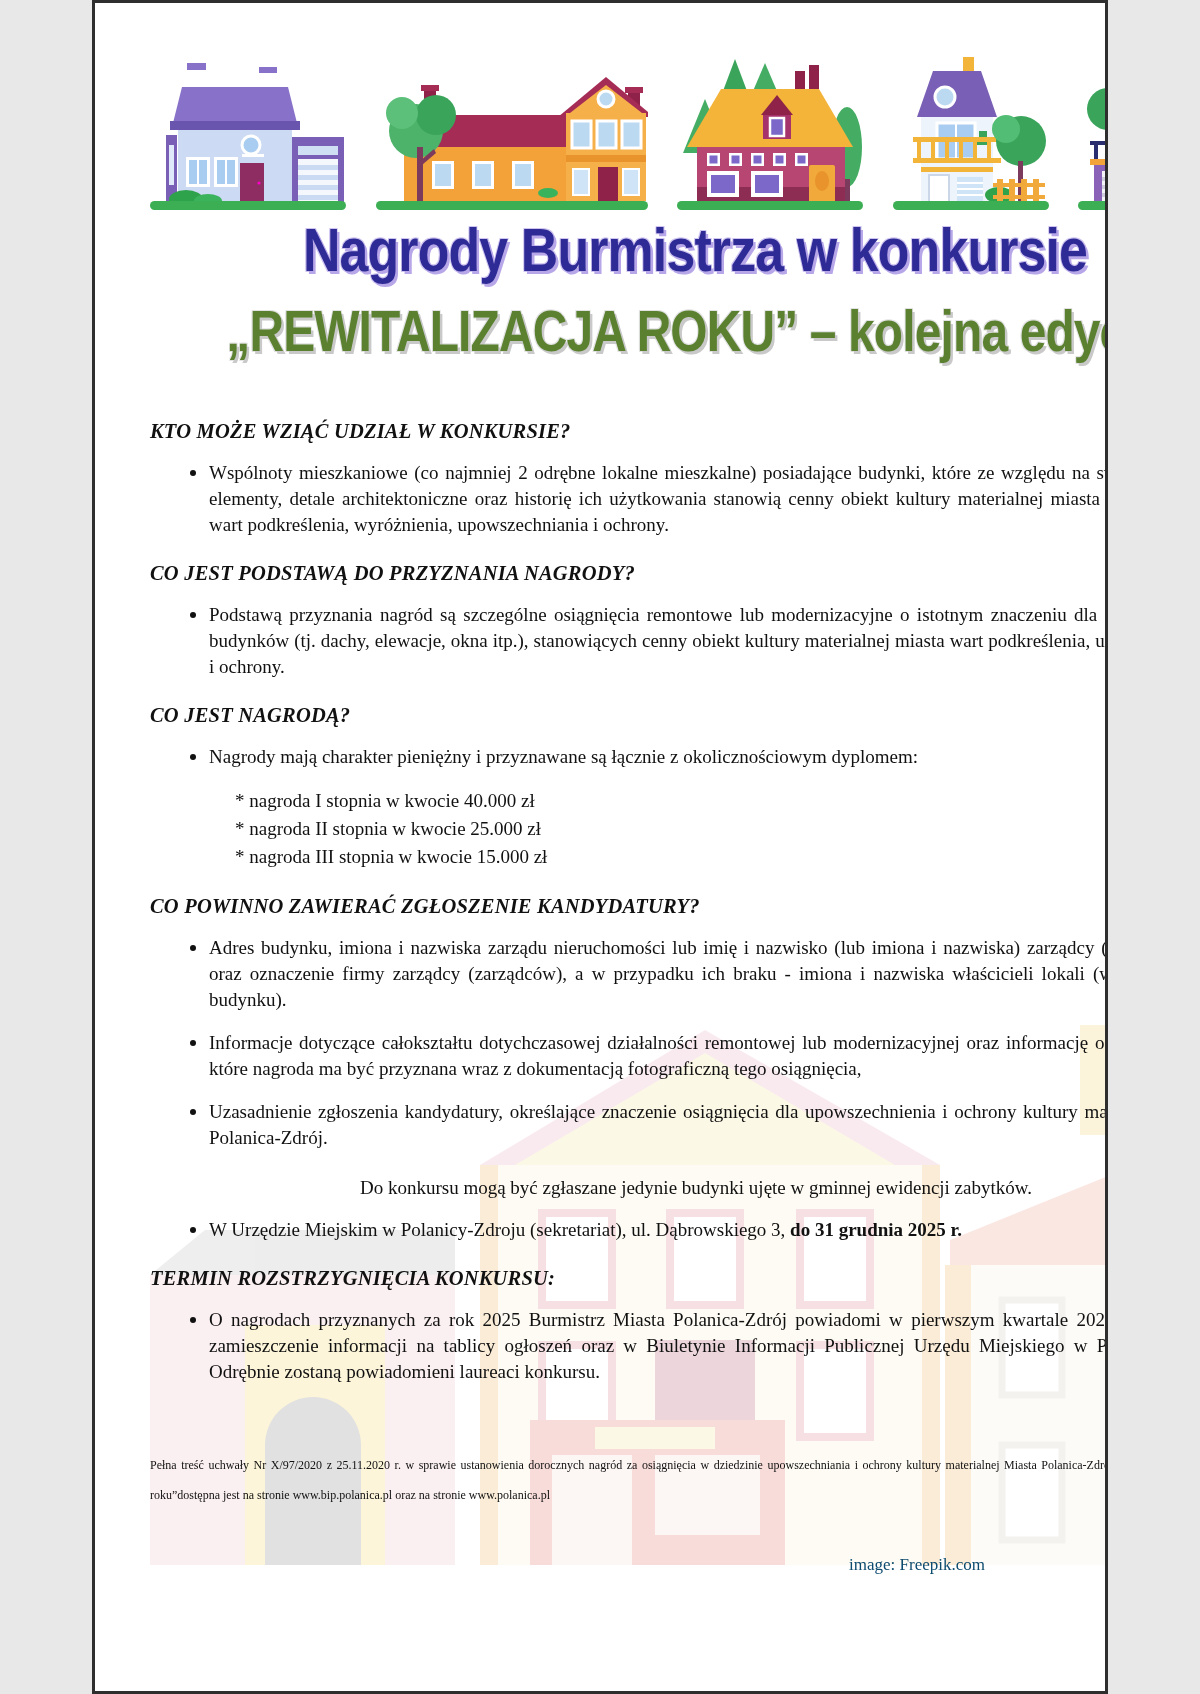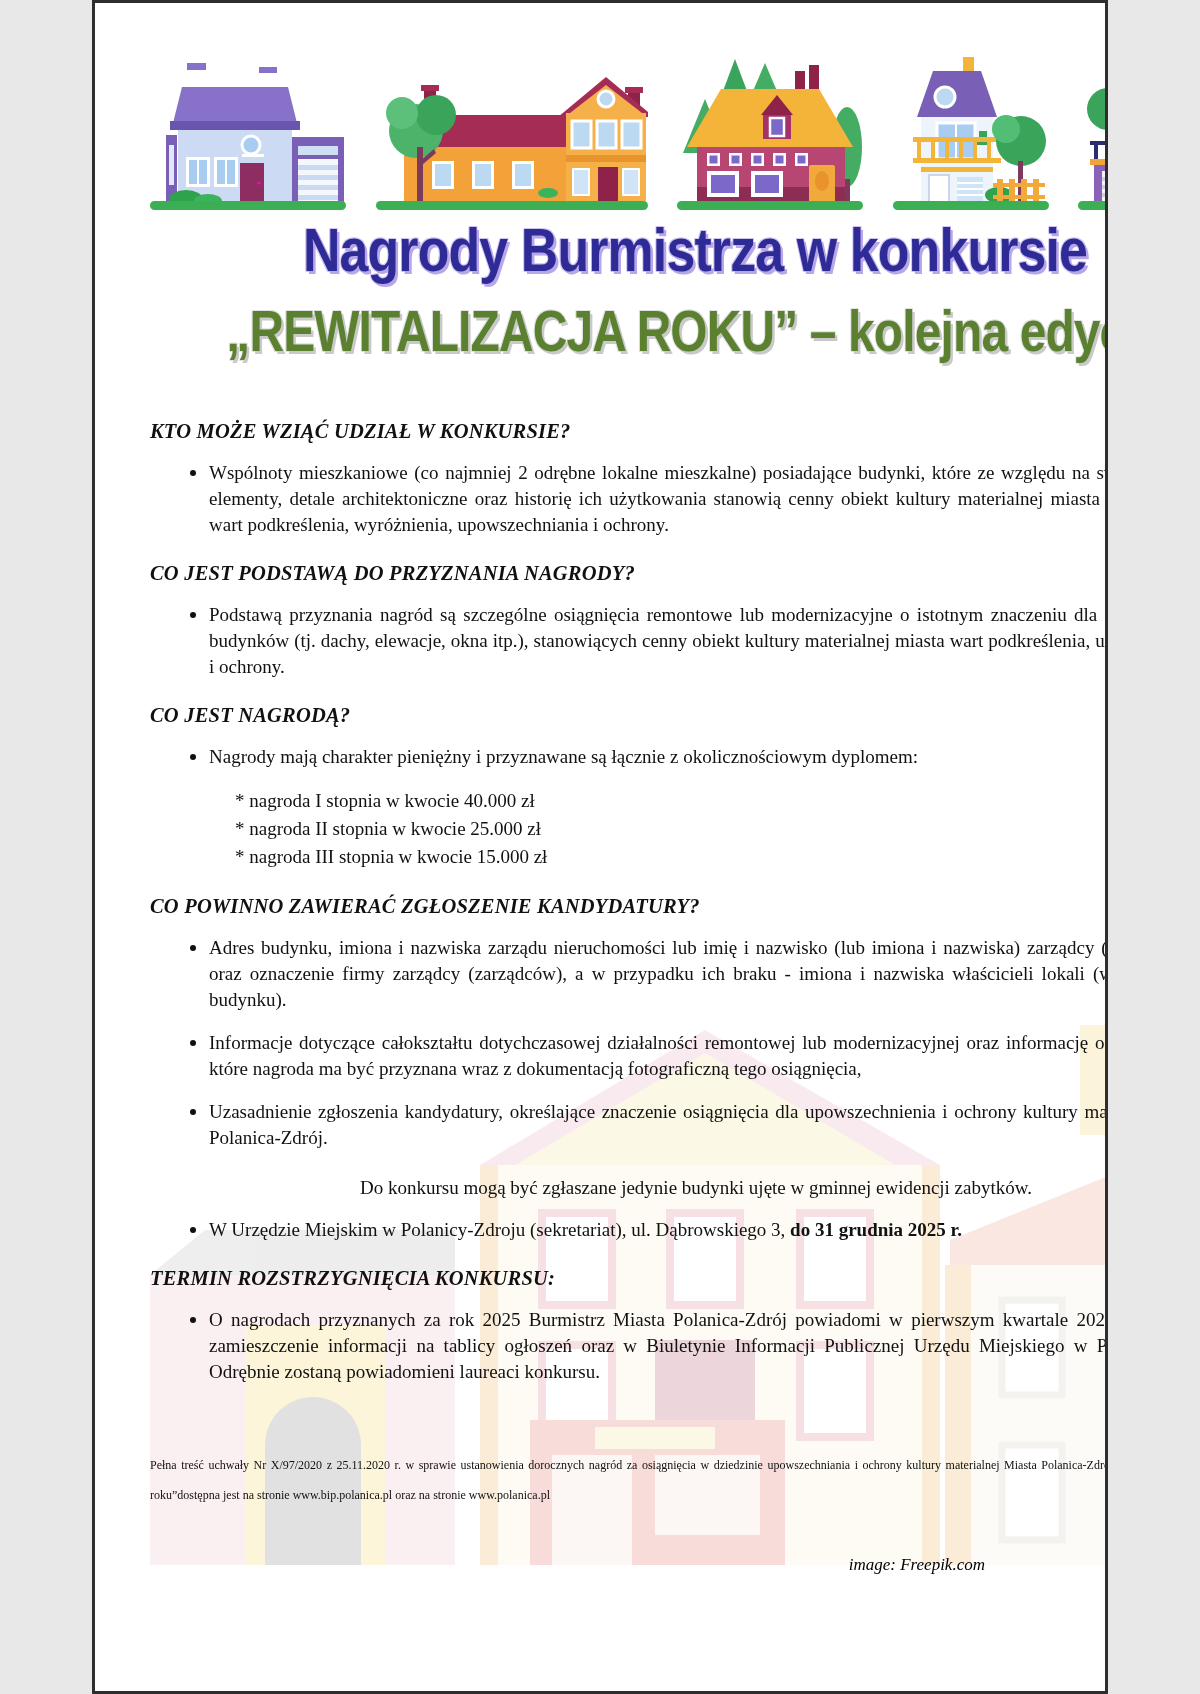--- a/index.html
+++ b/index.html
@@ -52,21 +52,21 @@
     text-align:center;font-weight:normal;margin:24px 0 16px 0;
   }
   .bold{font-weight:bold;}
   
   .footnote{
     position:absolute;left:55px;width:1092px;top:1447px;z-index:2;
     font-size:12px;line-height:30px;text-align:justify;
   }
   .credit{
     position:absolute;right:120px;top:1552px;z-index:2;
-    font-size:17px;font-style:italic;color:#000000;
+    font-size:17px;color:#0c4a6e;
   }
   
   .watermark{
     position:absolute;left:55px;top:1022px;width:1092px;height:560px;
     z-index:1;pointer-events:none;
   }
 </style>
 </head>
 <body>
 

